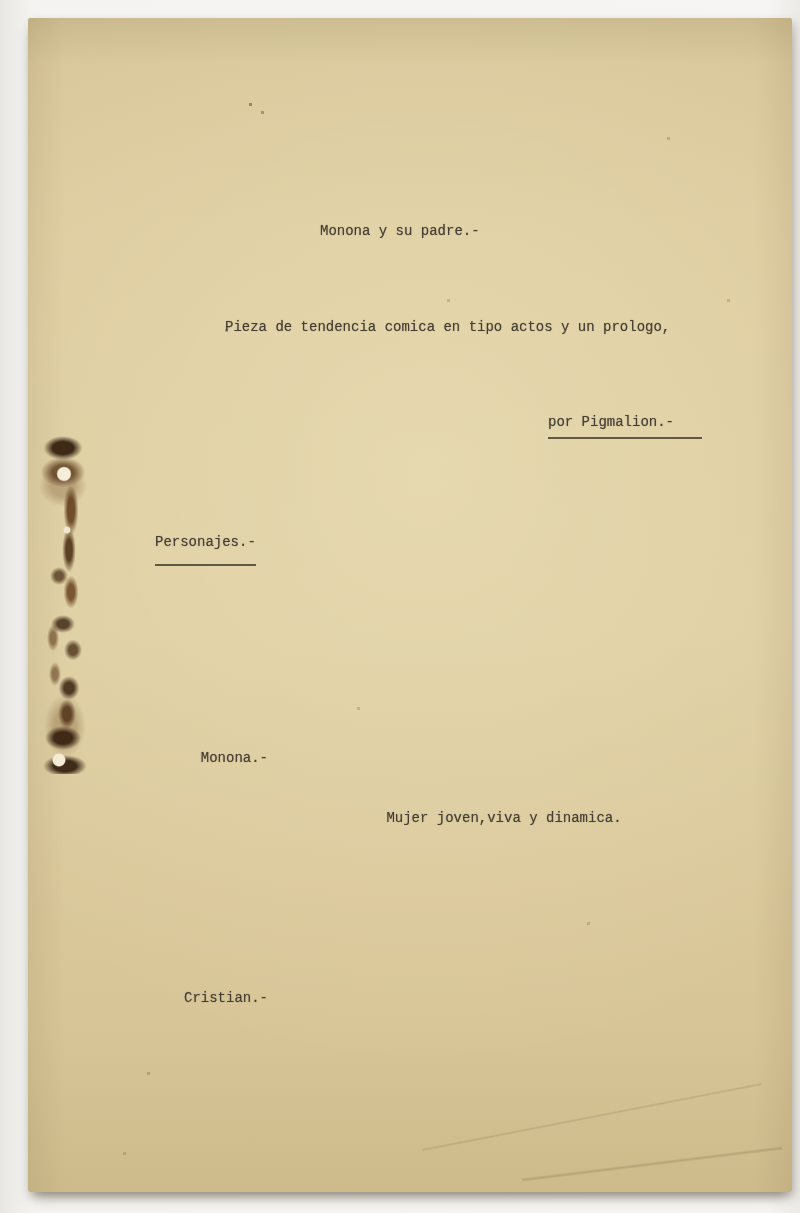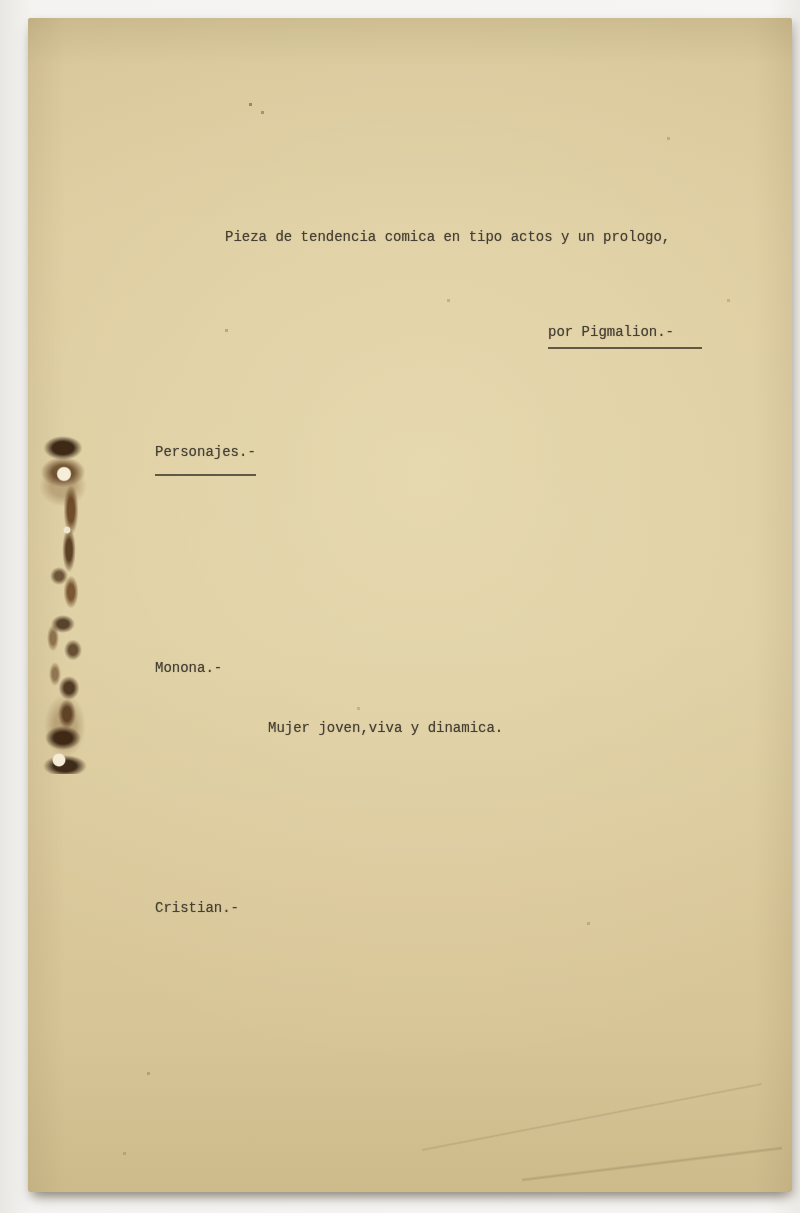--- a/index.html
+++ b/index.html
@@ -25,22 +25,22 @@
     white-space:pre-wrap;
   }
   .title-line{margin-left:165px;}
   .subtitle-line{margin-left:70px;margin-top:6px;}
   .byline-line{margin-left:393px;margin-top:5px;}
   .u{border-bottom:2px solid rgba(64,57,45,.8);padding-bottom:7px;}
   .byline-line .u{padding-right:28px;}
   .heading-line{margin-top:-3px;display:inline-block;}
   .rows{margin-top:-3px;}
   .row{display:flex;}
-  .row .name{width:113px;flex:0 0 auto;}
-  .row .desc{flex:1 1 auto;}
+  .row .name{width:113px;flex:0 0 auto;text-align:right;}
+  .row .desc{flex:1 1 auto;text-align:center;}
   .stain{
     position:absolute;left:5px;top:408px;width:62px;height:348px;
     background:
       radial-gradient(circle 12px at 31px 48px, #f6eed8 52%, rgba(246,238,216,0) 64%),
       radial-gradient(circle 11px at 26px 334px, #f4ecd6 52%, rgba(244,236,214,0) 64%),
       radial-gradient(circle 6px at 34px 104px, #efe6cd 48%, rgba(239,230,205,0) 66%),
       radial-gradient(ellipse 26px 16px at 30px 22px, rgba(48,27,10,.92) 40%, rgba(48,27,10,0) 75%),
       radial-gradient(ellipse 30px 20px at 30px 46px, rgba(84,50,20,.75) 35%, rgba(84,50,20,0) 75%),
       radial-gradient(ellipse 10px 34px at 38px 84px, rgba(92,54,21,.85) 35%, rgba(92,54,21,0) 75%),
       radial-gradient(ellipse 9px 30px at 36px 124px, rgba(70,40,15,.85) 35%, rgba(70,40,15,0) 75%),
@@ -83,20 +83,21 @@
 <body>
 
 <div class="sheet">
   <div class="stain"></div>
   <div class="specks"></div>
   <div class="crease-1"></div>
   <div class="crease-2"></div>
 
   <div class="content">
 
+    <div class="title-line">Monona y su padre.-</div>
     <div class="subtitle-line">Pieza de tendencia comica en tipo actos y un prologo,</div>
     <div class="byline-line"><span class="u">por Pigmalion.-</span></div>
 
     <div><span class="u heading-line">Personajes.-</span></div>
 
     <div class="rows">
 
       <div class="row">
         <div class="name">Monona.-</div>
         <div class="desc">

